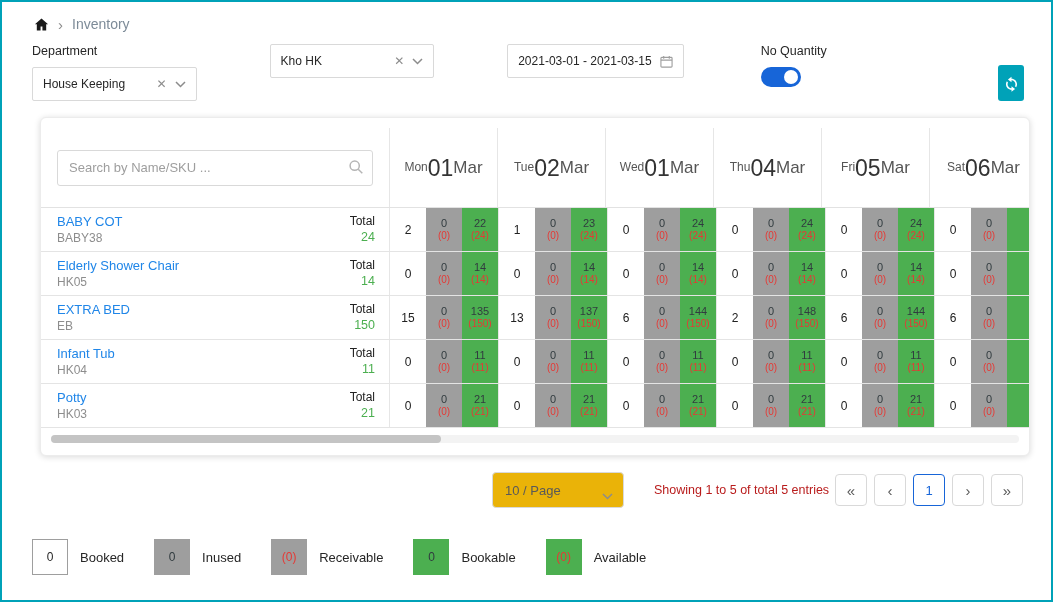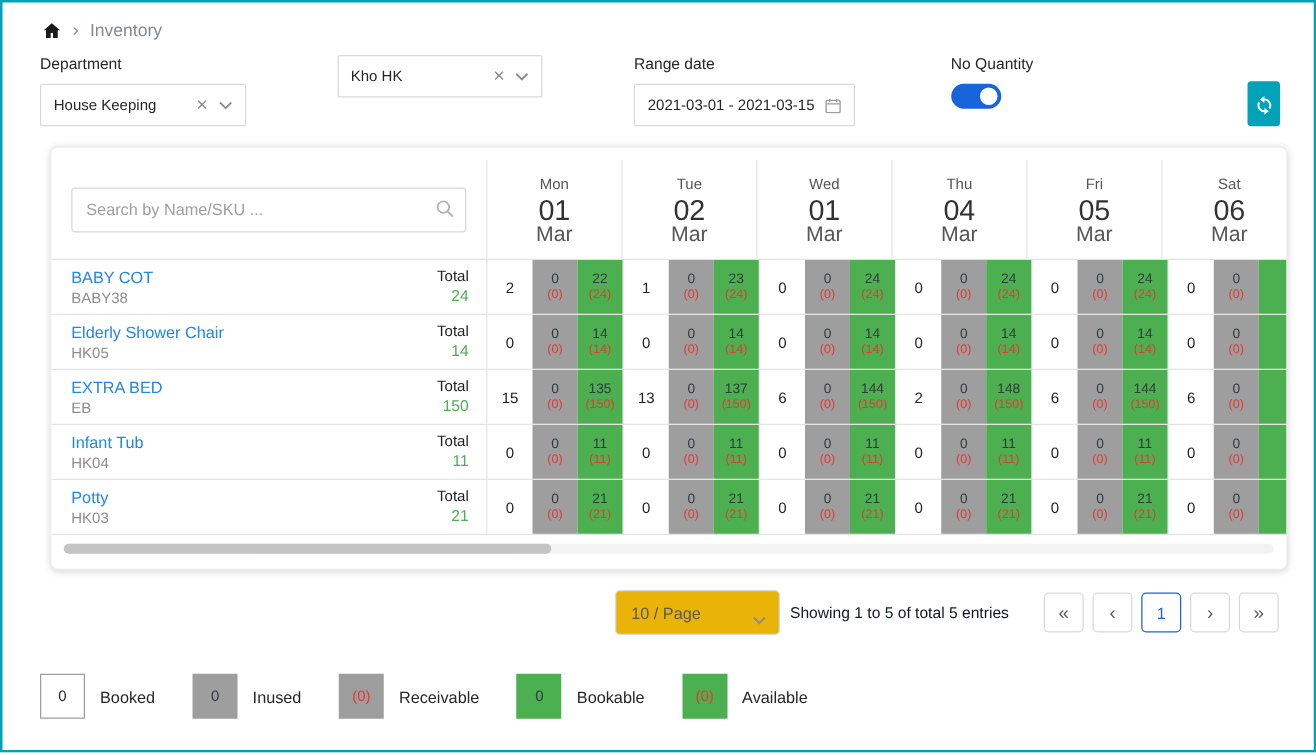--- a/index.html
+++ b/index.html
@@ -39,21 +39,21 @@
   }
   .t-header { display:flex; height:80px; border-bottom:1px solid #e2e2e2; }
   .left-head { flex:0 0 349px; display:flex; align-items:center; padding:0 16px; border-right:1px solid #e6e6e6; position:relative; }
   .search-wrap { position:relative; width:100%; }
   .search-input {
     width:100%; height:36px; border:1px solid #d9d9d9; border-radius:3px; padding:0 32px 0 11px;
     font-size:13px; color:#262626; font-family:"Liberation Sans", sans-serif; outline:none;
   }
   .search-input::placeholder { color:#9e9e9e; }
   .search-icon { position:absolute; right:9px; top:9px; }
-  .day-head { flex:0 0 108px; display:flex; flex-direction:column; align-items:center; justify-content:center; border-right:1px solid #e6e6e6; }
+  .day-head { flex:0 0 108px; display:flex; flex-direction:row; align-items:center; justify-content:center; border-right:1px solid #e6e6e6; }
   .dh-wd { font-size:12px; color:#555; line-height:15px; }
   .dh-num { font-size:23px; color:#333; line-height:26px; }
   .dh-mo { font-size:17px; color:#555; line-height:14px; }
   
   .t-row { display:flex; height:44px; border-bottom:1px solid #e4e4e4; }
   .left-cell { flex:0 0 349px; display:flex; justify-content:space-between; align-items:center; padding:0 14px 0 16px; border-right:1px solid #e6e6e6; }
   .item-name { font-size:13px; color:#2086e8; text-decoration:none; cursor:pointer; line-height:16px; display:block; }
   .item-sku { font-size:12px; color:#8d8d8d; line-height:15px; margin-top:1px; }
   .lc-total { text-align:right; }
   .total-label { font-size:12px; color:#212121; line-height:15px; }
@@ -69,21 +69,21 @@
   
   .scroll-track { margin:7px 10px 0 10px; height:8px; border-radius:4px; background:#f3f3f3; position:relative; }
   .scroll-thumb { position:absolute; left:0; top:0; width:390px; height:8px; border-radius:4px; background:#c4c4c4; cursor:grab; }
   
   .pagination { display:flex; align-items:center; margin-top:16px; padding:0 28px 0 490px; }
   .page-size-select {
     position:relative; width:132px; height:36px; border:1px solid #d9d9d9; border-radius:4px;
     display:flex; align-items:center; padding:0 28px 0 12px; color:#595959; font-size:13px; cursor:pointer; background:#eab308;
   }
   .pss-chevron { position:absolute; right:10px; top:15px; }
-  .showing-text { margin-left:8px; font-size:12.5px; color:#0f172a; white-space:nowrap; }
+  .showing-text { margin-left:30px; font-size:12.5px; color:#b91c1c; white-space:nowrap; }
   .page-buttons { margin-left:auto; display:flex; gap:7px; }
   .pg-btn {
     width:32px; height:32px; border:1px solid #d9d9d9; border-radius:4px; background:#fff;
     color:#595959; font-size:15px; display:flex; align-items:center; justify-content:center; cursor:pointer;
     font-family:"Liberation Sans", sans-serif;
   }
   .pg-btn.active { border-color:#1765d8; color:#1765d8; font-size:13px; }
   
   .legend { display:flex; align-items:center; gap:30px; margin:31px 0 0 30px; }
   .legend-item { display:flex; align-items:center; gap:12px; }
@@ -128,21 +128,20 @@
         <span class="filter-value">Kho HK</span>
         <span class="ctrl-icon">✕</span>
         <span class="ctrl-icon">
           <svg width="11" height="7" viewBox="0 0 11 7" fill="none">
               <path d="M1 1l4.5 4.5L10 1" stroke="#8c8c8c" stroke-width="1.5"></path>
             </svg>
         </span>
       </div>
     </div>
     <div class="filter">
-      <div class="filter-label">Range date</div>
       <div class="filter-control">
         <span class="filter-value">2021-03-01 - 2021-03-15</span>
         <span class="ctrl-icon">
           <svg width="13" height="13" viewBox="0 0 14 14" fill="none" stroke="#9e9e9e" stroke-width="1.2">
             <rect x="1" y="2.5" width="12" height="10.5" rx="1"></rect>
               <path d="M1 5.5h12M4 1v3M10 1v3"></path>
           </svg>
         </span>
       </div>
     </div>

